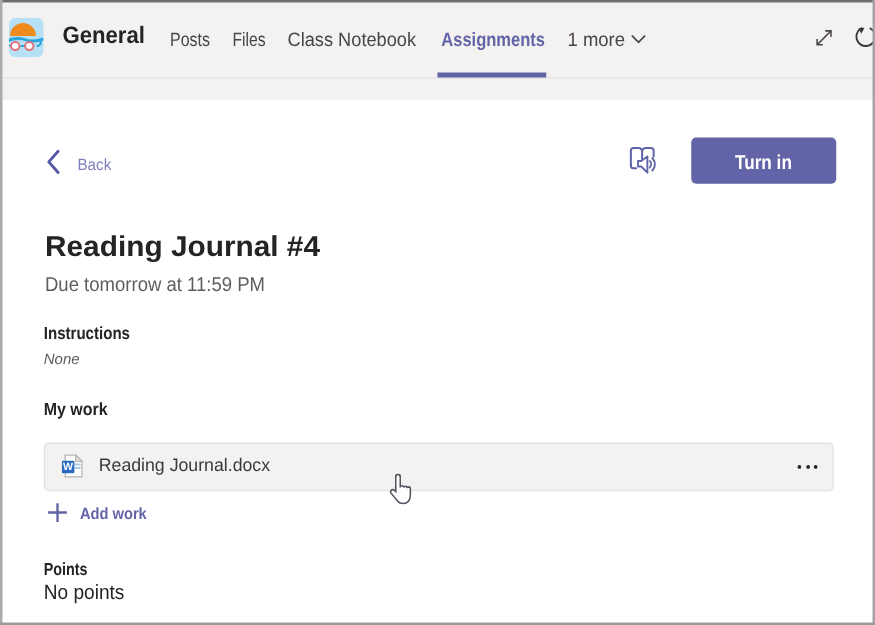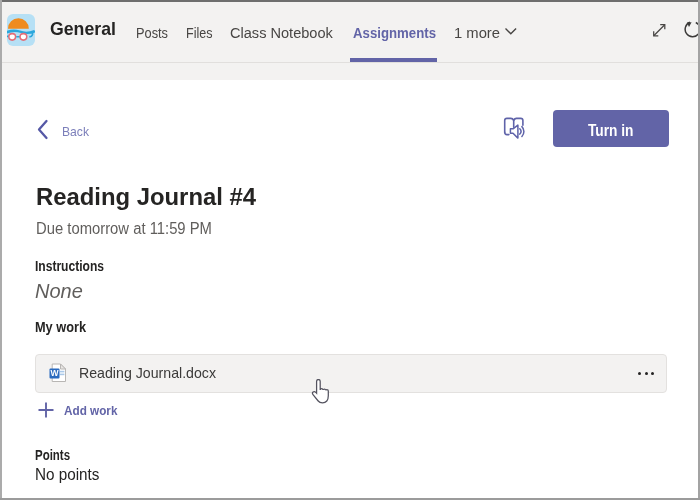--- a/index.html
+++ b/index.html
@@ -84,21 +84,21 @@
     </g>
   </svg>
 
   <div class="abs" style="left:552.5px; top:110px; width:116.5px; height:36.5px; background:#6264a7; border-radius:4px;"></div>
   <div class="abs" style="left:588px; top:123px; font-size:16px; font-weight:bold; color:#fff; transform:scaleX(0.858);">Turn in</div>
 
   <div class="abs" style="left:36px; top:186px; font-size:23px; font-weight:bold; color:#252423; transform:scaleX(1.037);">Reading Journal #4</div>
   <div class="abs" style="left:36px; top:220.5px; font-size:16px; color:#605e5c; transform:scaleX(0.926);">Due tomorrow at 11:59 PM</div>
 
   <div class="abs" style="left:35px; top:259.1px; font-size:14px; font-weight:bold; color:#252423; transform:scaleX(0.861);">Instructions</div>
-  <div class="abs" style="left:35px; top:281px; font-size:20px; font-style:italic; color:#605e5c;">None</div>
+  <div class="abs" style="left:35px; top:281px; font-size:12px; font-style:italic; color:#605e5c;">None</div>
 
   <div class="abs" style="left:35px; top:319.6px; font-size:14px; font-weight:bold; color:#252423; transform:scaleX(0.911);">My work</div>
 
   <div class="abs" style="left:35px; top:354px; width:632px; height:39px; background:#f3f2f1; border:1px solid #e3e1df; border-radius:4px;"></div>
   <svg class="abs" style="left:49px; top:363px;" width="18" height="20" viewBox="0 0 18 20">
     <path d="M3.2 1 H11.5 L16.5 6 V18.5 H3.2 Z" fill="#fff" stroke="#b8b6b4" stroke-width="1"></path>
     <path d="M11.5 1 L11.5 6 L16.5 6 Z" fill="#e8e6e4" stroke="#b8b6b4" stroke-width="1"></path>
     <rect x="10.8" y="7.8" width="4.6" height="1.6" fill="#a9c8e8"></rect>
     <rect x="10.8" y="10.6" width="4.6" height="1.6" fill="#a9c8e8"></rect>
     <rect x="0.5" y="5.6" width="10" height="10" rx="1" fill="#2b6bbf"></rect>

